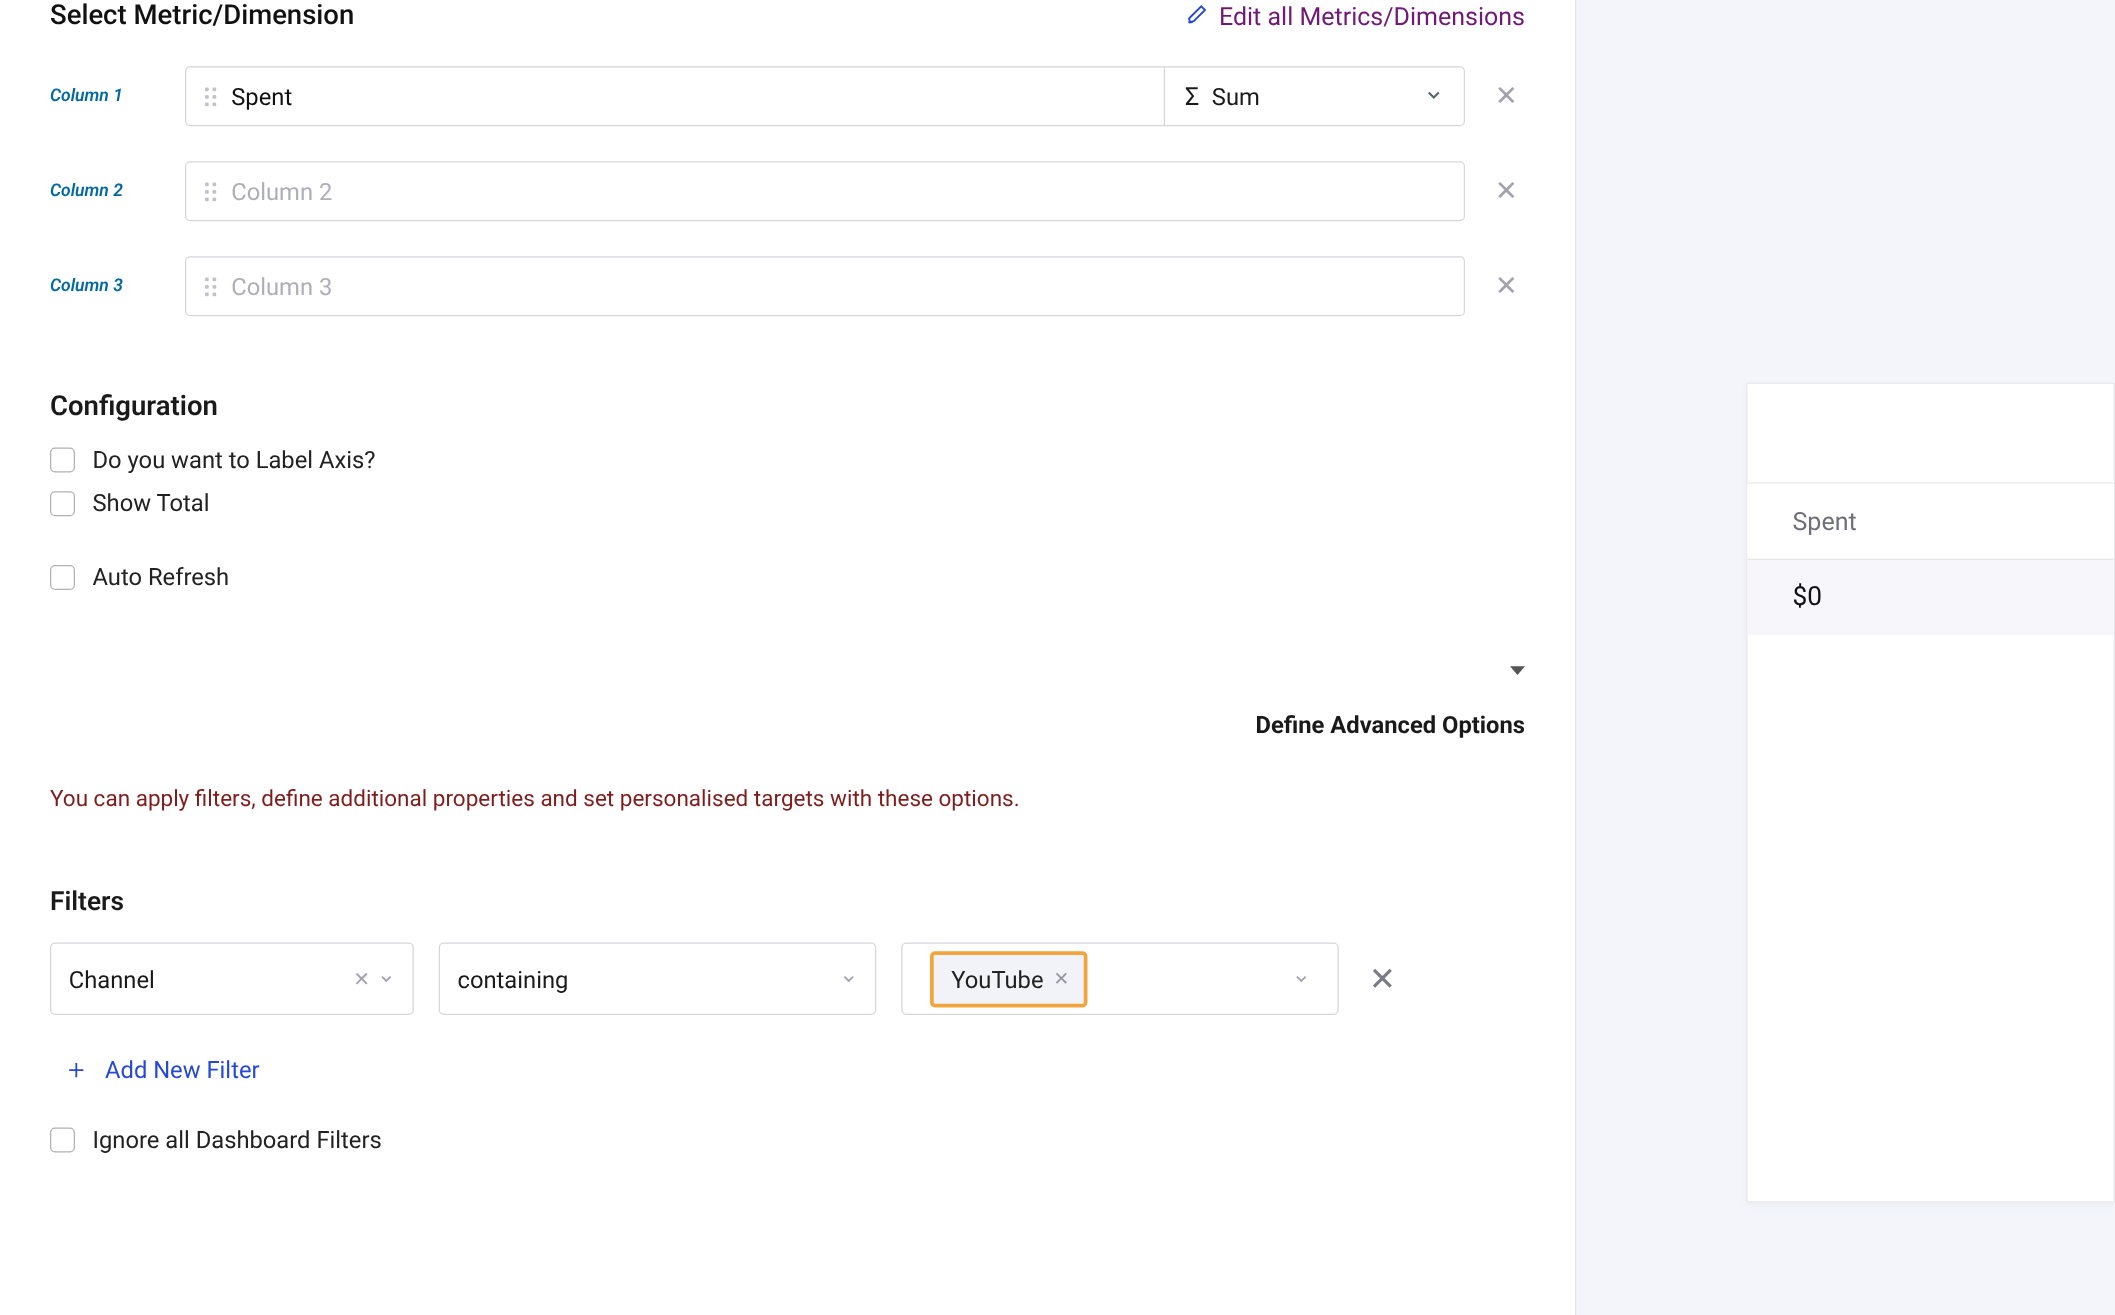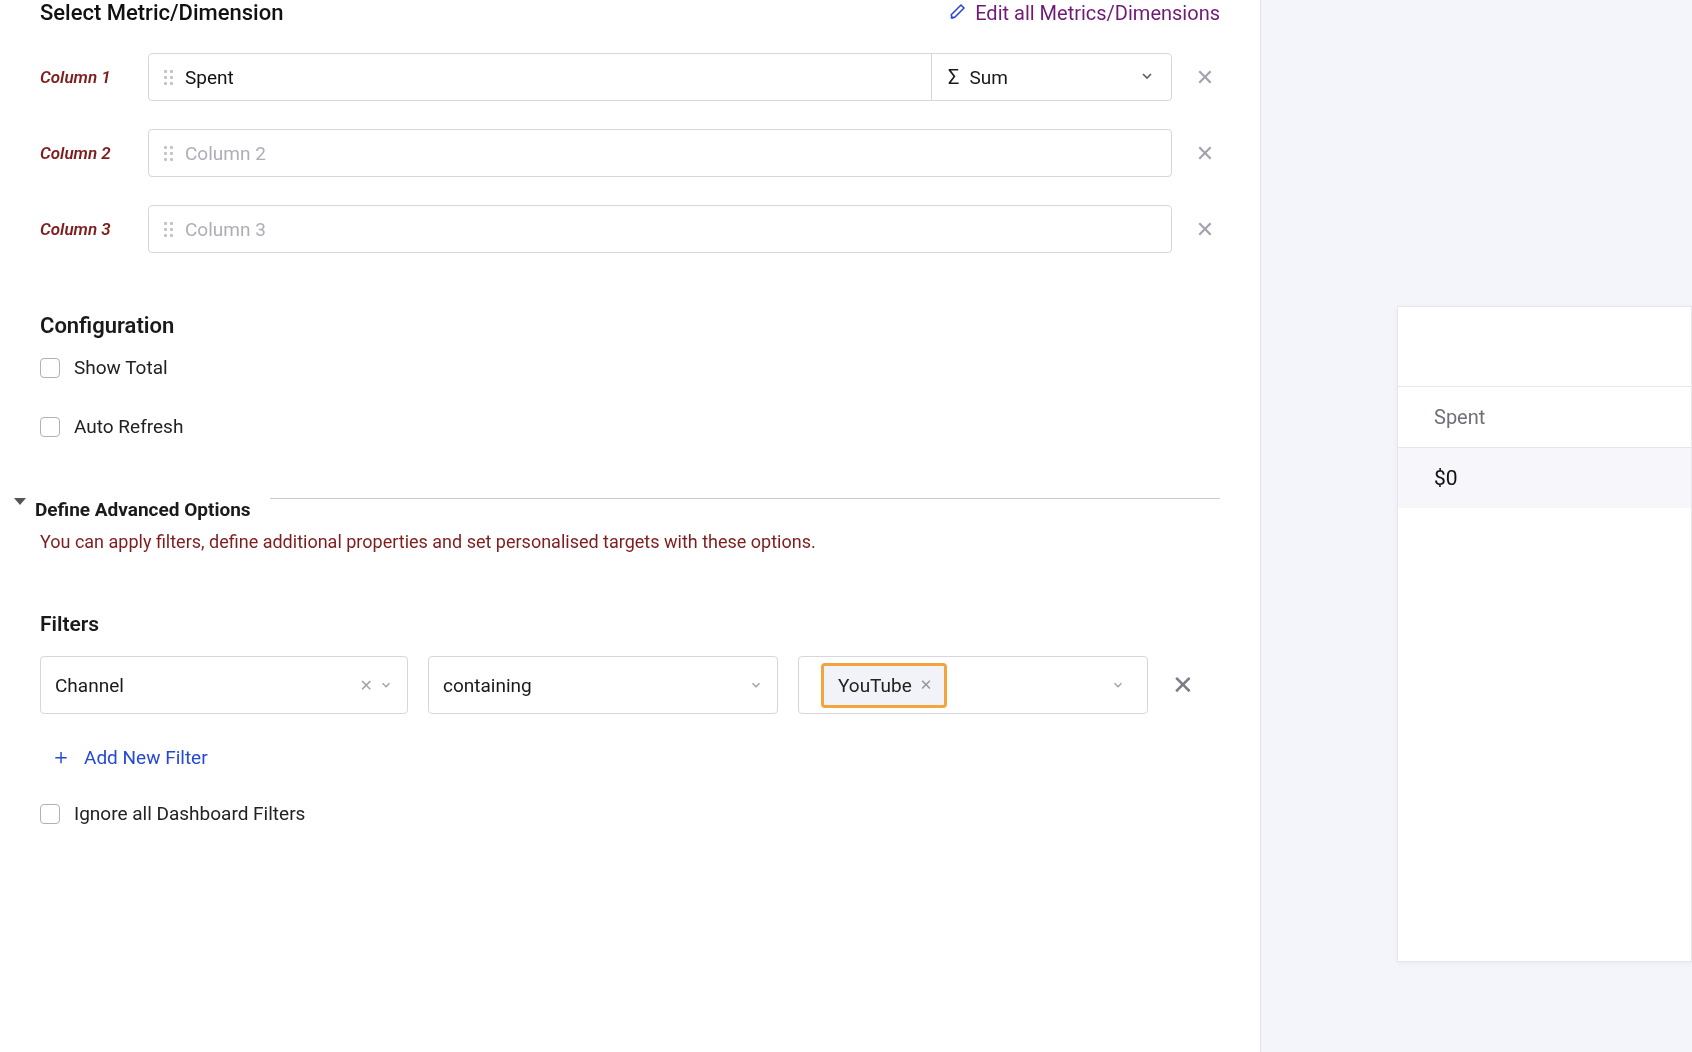--- a/index.html
+++ b/index.html
@@ -54,24 +54,24 @@
 
   
   .column-row {
     display: flex;
     align-items: center;
     gap: 18px;
     margin-bottom: 28px;
   }
   .col-label {
     width: 90px;
-    font-size: 17px;
+    font-size: 14px;
     font-style: italic;
     font-weight: 600;
-    color: #7f1d1d;
+    color: #0369a1;
   }
   .col-input-wrap {
     flex: 1;
     display: flex;
     align-items: center;
     border: 1px solid #d6d6dc;
     border-radius: 4px;
     height: 48px;
     background: #fff;
   }
@@ -131,23 +131,24 @@
     width: 20px; height: 20px;
     border: 1.5px solid #b0b0ba;
     border-radius: 4px;
     background: #fff;
   }
 
   
   .adv-section { margin-top: 60px; }
   .adv-header {
     display: flex;
-    align-items: flex-start;
-    gap: 9px;
+    align-items: flex-end;
+    gap: 28px;
     margin-bottom: 10px;
+    flex-direction: column;
   }
   .disclosure-tri {
     width: 0; height: 0;
     border-left: 6px solid transparent;
     border-right: 6px solid transparent;
     border-top: 7px solid #555;
     margin-left: -26px;
   }
   .adv-title { font-weight: 700; font-size: 19px; }
   .adv-line {
@@ -170,21 +171,21 @@
   .filter-box {
     height: 58px;
     border: 1px solid #d6d6dc;
     border-radius: 4px;
     display: flex;
     align-items: center;
     padding: 0 14px;
     font-size: 19px;
     position: relative;
   }
-  .filter-field { width: 368px; }
+  .filter-field { width: 291px; }
   .filter-op { width: 350px; }
   .filter-val { width: 350px; padding: 4px 22px; }
   .filter-field .mini-close {
     margin-left: auto;
     color: #a3a3ae;
     margin-right: 6px;
     font-size: 16px;
   }
   .filter-box .chev {
     color: #a3a3ae;
@@ -349,20 +350,24 @@
     </div>
     <div class="row-close">
       <span>✕</span>
     </div>
   </div>
 
   <div class="config-section">
     <div class="config-title">Configuration</div>
     <div class="chk-row">
       <div class="chk"></div>
+      <span>Do you want to Label Axis?</span>
+    </div>
+    <div class="chk-row">
+      <div class="chk"></div>
       <span>Show Total</span>
     </div>
     <div class="chk-row" style="margin-top:36px;">
       <div class="chk"></div>
       <span>Auto Refresh</span>
     </div>
   </div>
 
   <div class="adv-section">
     <div class="adv-header">

